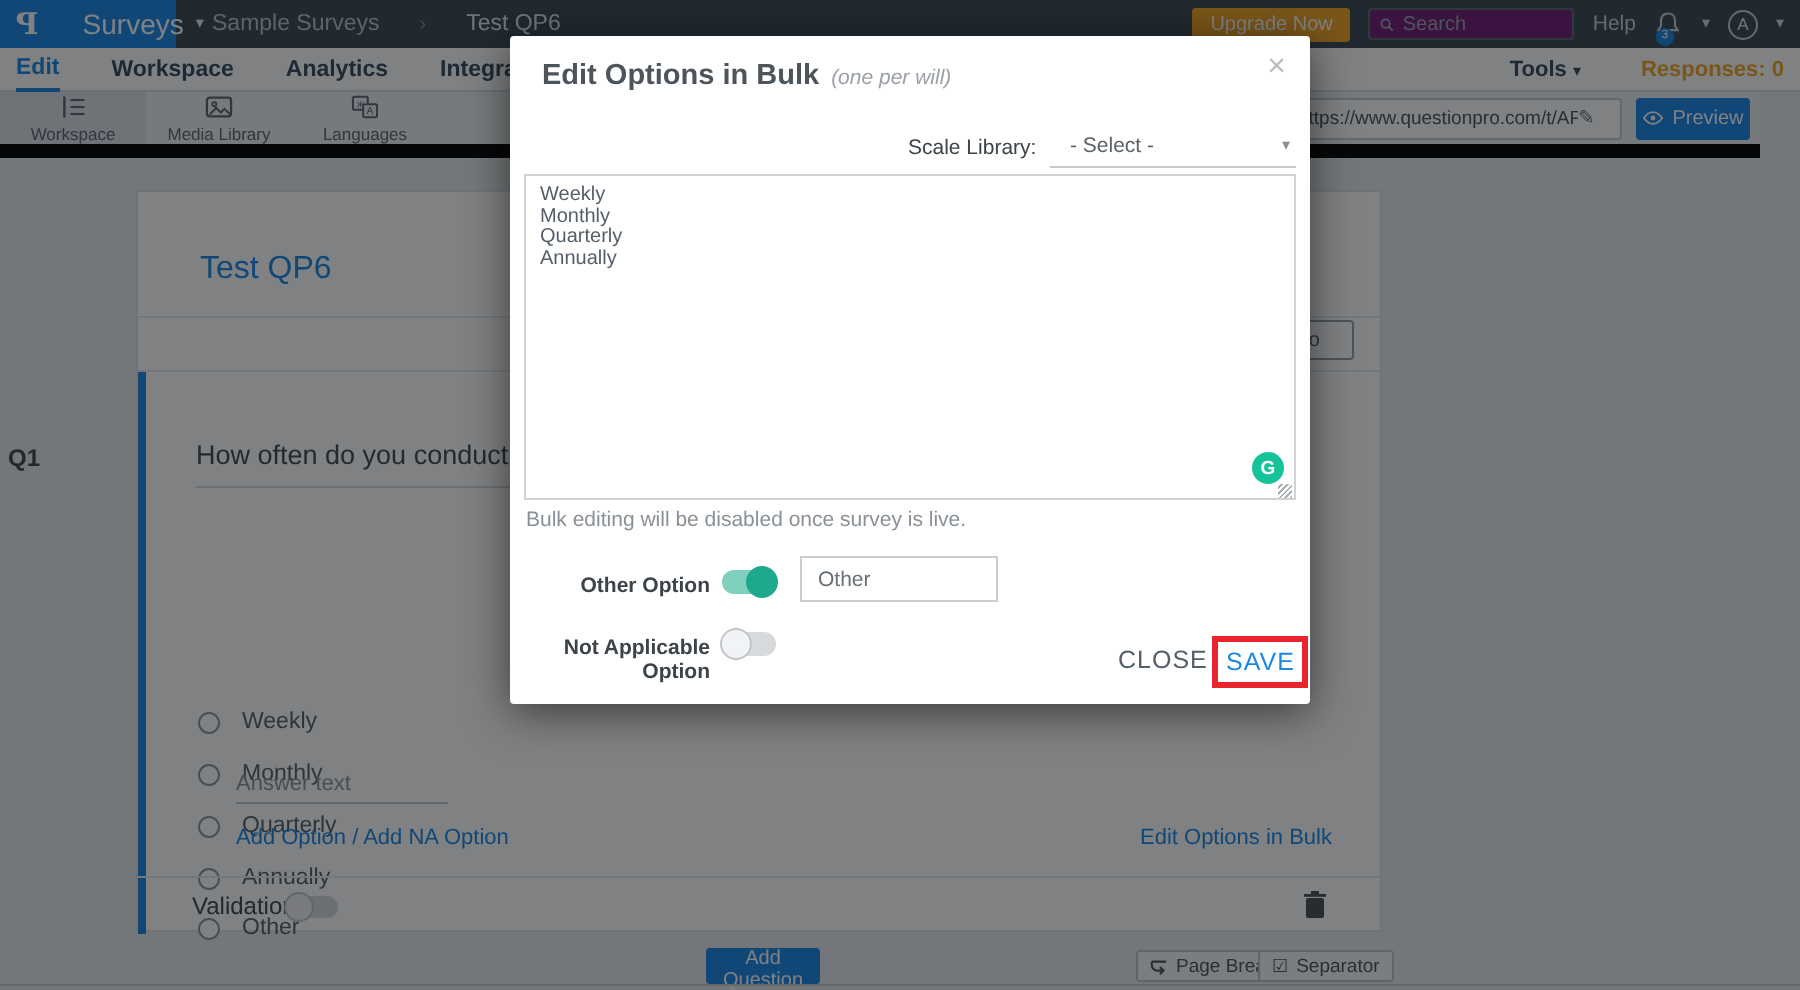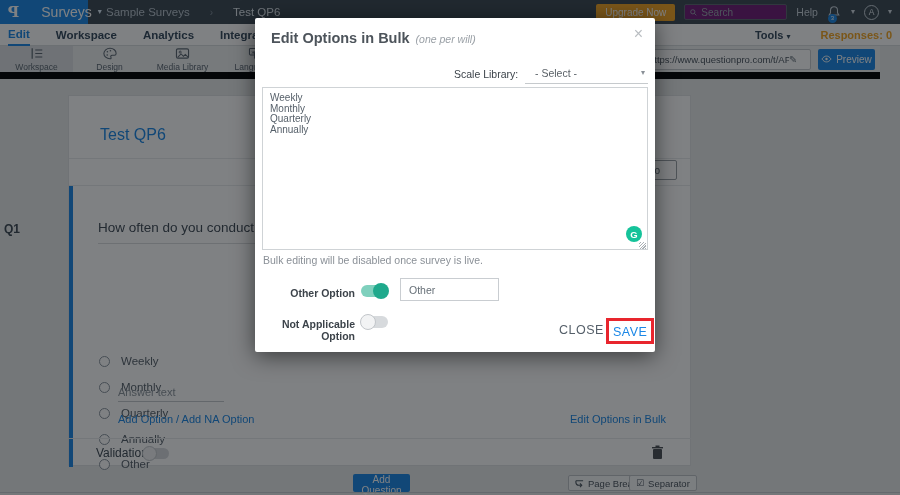--- a/index.html
+++ b/index.html
@@ -163,29 +163,20 @@
     <div class="tool-tab active">
       <svg width="14" height="13" viewBox="0 0 16 14">
           <line x1="2.5" y1="1" x2="2.5" y2="13" stroke="#5a6570" stroke-width="1.4"></line>
           <line x1="6" y1="3" x2="14" y2="3" stroke="#5a6570" stroke-width="1.2"></line>
           <line x1="6" y1="7" x2="14" y2="7" stroke="#5a6570" stroke-width="1.2"></line>
           <line x1="6" y1="11" x2="14" y2="11" stroke="#5a6570" stroke-width="1.2"></line>
         </svg>
       <span class="tab-label">Workspace</span>
     </div>
     <div class="tool-tab">
-      <svg width="14" height="13" viewBox="0 0 16 14">
-          <path d="M8 1a7 6 0 1 0 0 12c1.5 0 1.5-1 1-1.8-.6-1 .2-2.2 1.5-2.2H13c1.4 0 2-1 2-2C15 3.5 11.9 1 8 1z" fill="none" stroke="#5a6570" stroke-width="1.2"></path>
-          <circle cx="5" cy="5" r="0.9" fill="#5a6570"></circle>
-          <circle cx="8.5" cy="3.8" r="0.9" fill="#5a6570"></circle>
-          <circle cx="4.8" cy="8.7" r="0.9" fill="#5a6570"></circle>
-        </svg>
-      <span class="tab-label">Design</span>
-    </div>
-    <div class="tool-tab">
       <svg width="15" height="13" viewBox="0 0 16 14">
           <rect x="1.5" y="2" width="13" height="10" rx="1.5" fill="none" stroke="#5a6570" stroke-width="1.2"></rect>
           <circle cx="5.5" cy="5.5" r="1.1" fill="none" stroke="#5a6570" stroke-width="1"></circle>
           <path d="M3 11l3.5-3.5 2.5 2.5 2-2 3 3" fill="none" stroke="#5a6570" stroke-width="1.1"></path>
         </svg>
       <span class="tab-label">Media Library</span>
     </div>
     <div class="tool-tab">
       <svg width="15" height="13" viewBox="0 0 16 14">
           <rect x="1.5" y="1.5" width="8" height="7" rx="1" fill="none" stroke="#5a6570" stroke-width="1.1"></rect>

